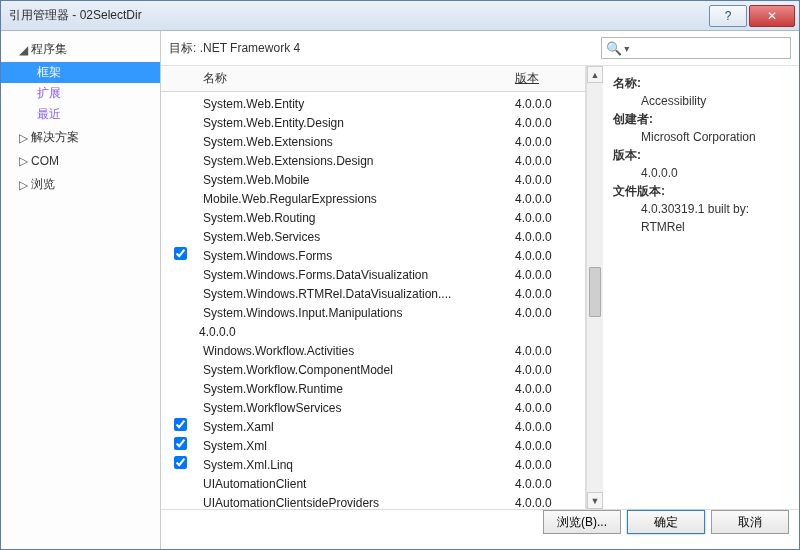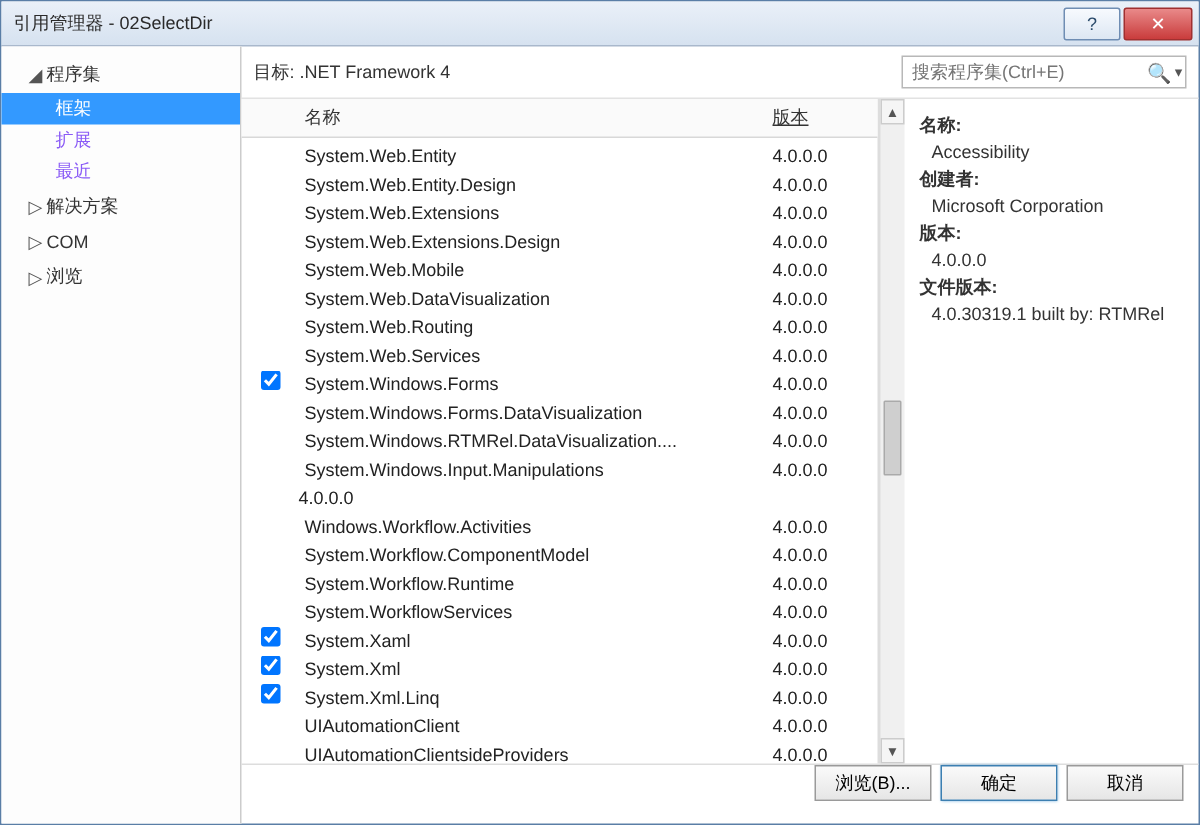--- a/index.html
+++ b/index.html
@@ -34,21 +34,21 @@
 .row .c1 { width: 38px; display: flex; justify-content: center; }
 .row .c2 { flex: 1; padding-left: 4px; color: #222; white-space: nowrap; overflow: hidden; text-overflow: ellipsis; }
 .row .c3 { width: 70px; color: #222; }
 .cb { width: 13px; height: 13px; }
 .scrollbar { width: 17px; background: #f0f0f0; border-left: 1px solid #ddd; display: flex; flex-direction: column; }
 .sb-btn { height: 17px; background: #f5f5f5; border: 1px solid #ccc; display: flex; align-items: center; justify-content: center; color: #555; font-size: 9px; }
 .sb-track { flex: 1; position: relative; }
 .sb-thumb { position: absolute; left: 2px; right: 2px; top: 45%; height: 50px; background: #cfcfcf; border: 1px solid #aaa; border-radius: 1px; }
 .details { width: 196px; padding: 8px 10px; color: #333; line-height: 1.5; }
 .details .lbl { font-weight: bold; }
-.details .val { padding-left: 8px; }
+.details .val { padding-left: 8px; margin-left: 20px; }
 .footer { height: 40px; border-top: 1px solid #ddd; display: flex; align-items: flex-start; justify-content: flex-end; padding: 0 10px; gap: 6px; }
 .btn { min-width: 78px; height: 24px; border: 1px solid #9a9a9a; background: linear-gradient(#fafafa,#e6e6e6); cursor: default; padding: 0 10px; }
 .btn.primary { border: 1px solid #3c7fb1; box-shadow: 0 0 2px #7fb7e0; }
 </style>
 </head>
 <body>
 
 <div class="window">
 
   <div class="titlebar">
@@ -82,21 +82,20 @@
           <span>浏览</span>
         </div>
       </div>
 
     <div class="main">
       <div class="main-header">
         <div class="target">
           <span>目标: </span><span>.NET Framework 4</span>
         </div>
         <div class="searchwrap">
-          <input type="text" placeholder="搜索程序集(Ctrl+E)" style="">
           <span class="sicon">🔍</span>
           <span class="dropicon">▾</span>
         </div>
       </div>
 
       <div class="content">
         <div class="listpane">
           <div class="colhead">
             <div class="c1"></div>
             <div class="c2">名称</div>
@@ -123,21 +122,21 @@
                 <div class="c2">System.Web.Extensions.Design</div>
                 <div class="c3">4.0.0.0</div>
               </div>
               <div class="row">
                 <div class="c1"></div>
                 <div class="c2">System.Web.Mobile</div>
                 <div class="c3">4.0.0.0</div>
               </div>
               <div class="row">
                 <div class="c1"></div>
-                <div class="c2">System.Web.DataVisualization</div>
+                <div class="c2">Mobile.Web.RegularExpressions</div>
                 <div class="c3">4.0.0.0</div>
               </div>
               <div class="row">
                 <div class="c1"></div>
                 <div class="c2">System.Web.Routing</div>
                 <div class="c3">4.0.0.0</div>
               </div>
               <div class="row">
                 <div class="c1"></div>
                 <div class="c2">System.Web.Services</div>

